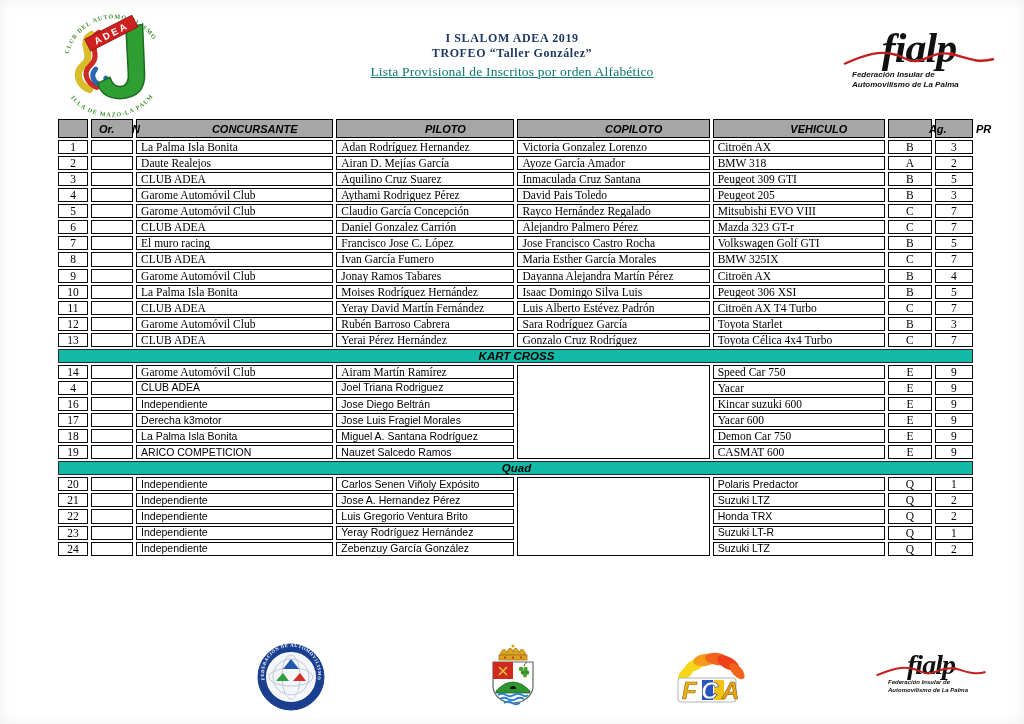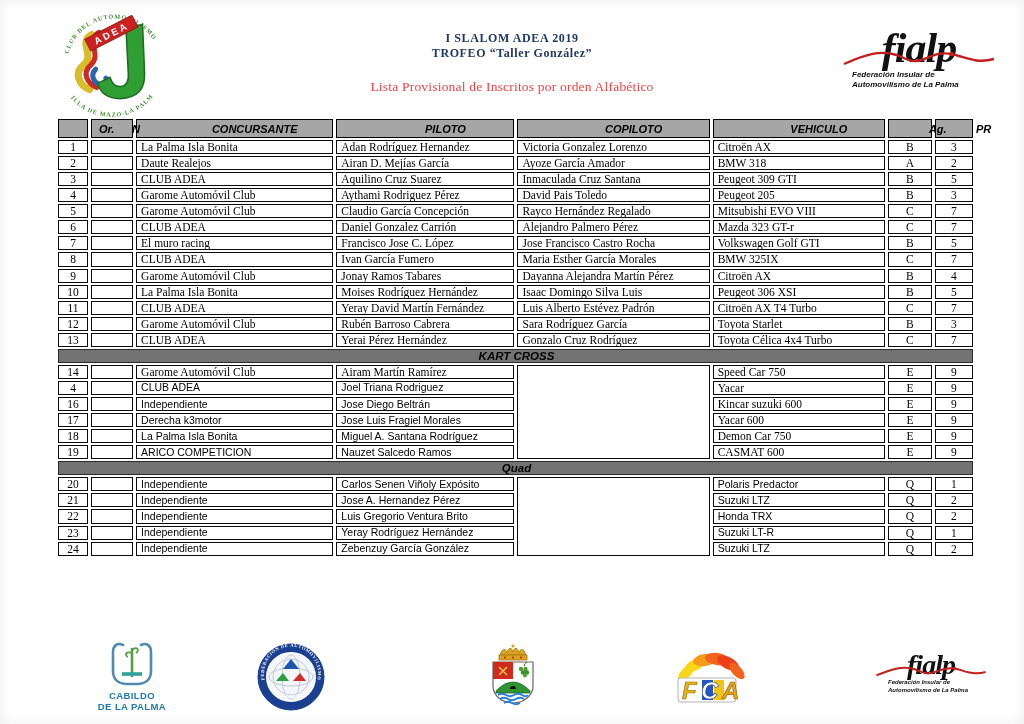--- a/index.html
+++ b/index.html
@@ -9,21 +9,21 @@
     background: #ffffff;
     font-family: "Liberation Serif", serif;
     overflow: hidden;
   }
   .page { position:absolute; inset:0; background:#fff; box-shadow: inset 0 0 14px rgba(0,0,0,0.07); }
 
   
   .adea-logo { position:absolute; left:48px; top:6px; width:128px; height:112px; }
   .titles { position:absolute; left:252px; top:31px; width:520px; text-align:center; }
   .title-main { font-size:12px; font-weight:bold; color:#1f3864; letter-spacing:.6px; line-height:1.25; }
-  .subtitle { margin-top:18px; font-size:13.5px; color:#ef4444; letter-spacing:.2px; }
+  .subtitle { margin-top:3px; font-size:13.5px; color:#0f766e; letter-spacing:.2px;text-decoration:underline; }
 
   .fialp { position:absolute; }
   .fialp-lg { right:24px; top:26px; width:162px; }
   .fialp-sm { right:34px; top:650px; width:118px; }
   .fialp .word-wrap { position:relative; display:block; text-align:center; }
   .fialp .word { font-family:"Liberation Serif", serif; font-style:italic; font-weight:700; color:#111; letter-spacing:-1px; }
   .fialp-lg .word { font-size:42px; line-height:1.05; }
   .fialp-sm .word { font-size:28px; line-height:1.05; }
   .fialp .swoosh { position:absolute; left:0; width:100%; pointer-events:none; }
   .fialp-lg .swoosh { top:20px; height:26px; }
@@ -41,21 +41,21 @@
     font-size:11px; height:19px; text-align:center; color:#000;padding-left:40px;
   }
   td {
     border:1.4px solid #0a0a0a; background:#fff;
     height:13px; font-size:11.5px; line-height:1.05;
     padding:0 2px 0 4px; overflow:hidden; white-space:nowrap;
   }
   td.c { text-align:center; padding:0; }
   td.sans { font-family:"Liberation Sans", sans-serif; font-size:10.5px; }
   td.band {
-    background:#737373; border:1px solid #2a2a2a; height:13px;
+    background:#14b8a6; border:1px solid #2a2a2a; height:13px;
     font-family:"Liberation Sans", sans-serif; font-style:italic; font-weight:bold;
     font-size:11.5px; text-align:center; color:#000;
   }
 
   
   .cabildo { position:absolute; left:58px; top:640px; width:148px; text-align:center; }
   .cabildo .label { font-family:"Liberation Sans", sans-serif; font-size:9.5px; font-weight:bold; color:#1f7ab4; letter-spacing:.4px; line-height:1.2; }
   .tfe-badge { position:absolute; left:256px; top:642px; width:70px; height:70px; }
   .mazo { position:absolute; left:485px; top:641px; width:56px; height:72px; }
   .fca { position:absolute; left:664px; top:645px; width:92px; height:66px; }
@@ -366,31 +366,20 @@
             <td class="sans">Independiente</td>
             <td class="sans">Zebenzuy García González</td>
             <td class="sans">Suzuki LTZ</td>
             <td class="c">Q</td>
             <td class="c">2</td>
           </tr>
         </tbody>
     </table>
   </div>
 
-  <div class="cabildo">
-    <svg width="54" height="46" viewBox="0 0 54 46">
-      <path d="M18,5 C12,2 8,6 8,12 V31 C8,40 14,44 22,44 H32 C40,44 46,40 46,31 V12 C46,6 42,2 36,5" fill="none" stroke="#4f8ab3" stroke-width="2.6" stroke-linecap="round"></path>
-      <path d="M27,9 V36" stroke="#55a043" stroke-width="2.6" stroke-linecap="round"></path>
-      <path d="M27,13 C21,11 19,15 23,17" fill="none" stroke="#55a043" stroke-width="1.8"></path>
-      <path d="M27,10 C32,6 35,10 31,13" fill="none" stroke="#55a043" stroke-width="1.8"></path>
-      <path d="M17,34 H37" stroke="#2fa39a" stroke-width="3.6"></path>
-    </svg>
-    <div class="label">CABILDO</div>
-    <div class="label">DE LA PALMA</div>
-  </div>
 
   <svg class="tfe-badge" viewBox="0 0 70 70">
     <defs>
       <path id="tfeTop" d="M9,39 A27,27 0 1 1 61,39"></path>
       <path id="tfeBot" d="M12,41 A25,25 0 0 0 58,41"></path>
     </defs>
     <circle cx="35" cy="35" r="33" fill="#fff" stroke="#123a8c" stroke-width="1"></circle>
     <circle cx="35" cy="35" r="29" fill="none" stroke="#1a3f91" stroke-width="8"></circle>
     <circle cx="35" cy="35" r="24" fill="#f4f6fa"></circle>
     <g stroke="#bcc8d8" stroke-width="1" fill="none">

